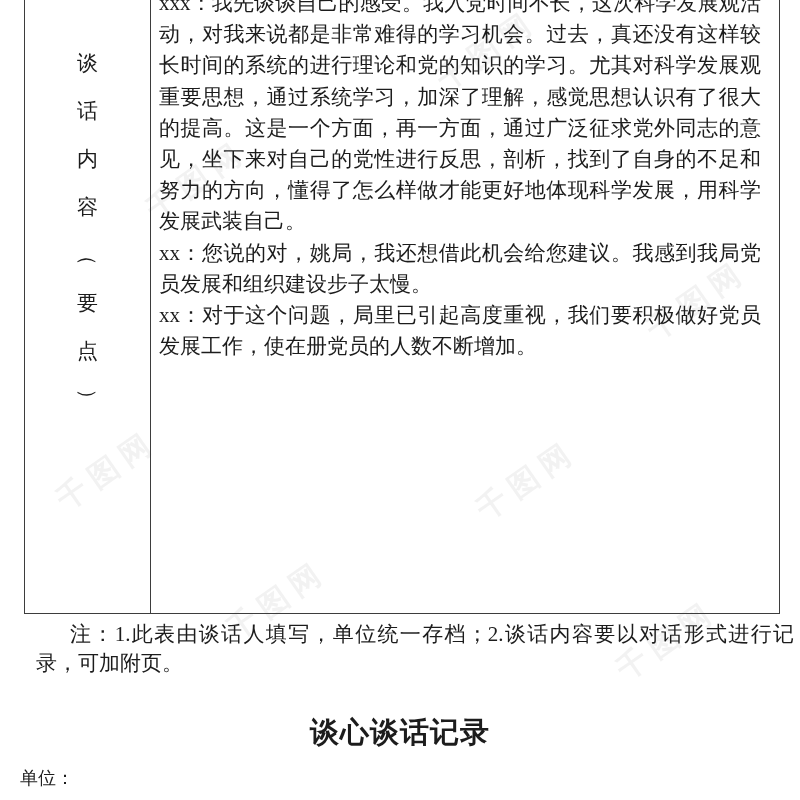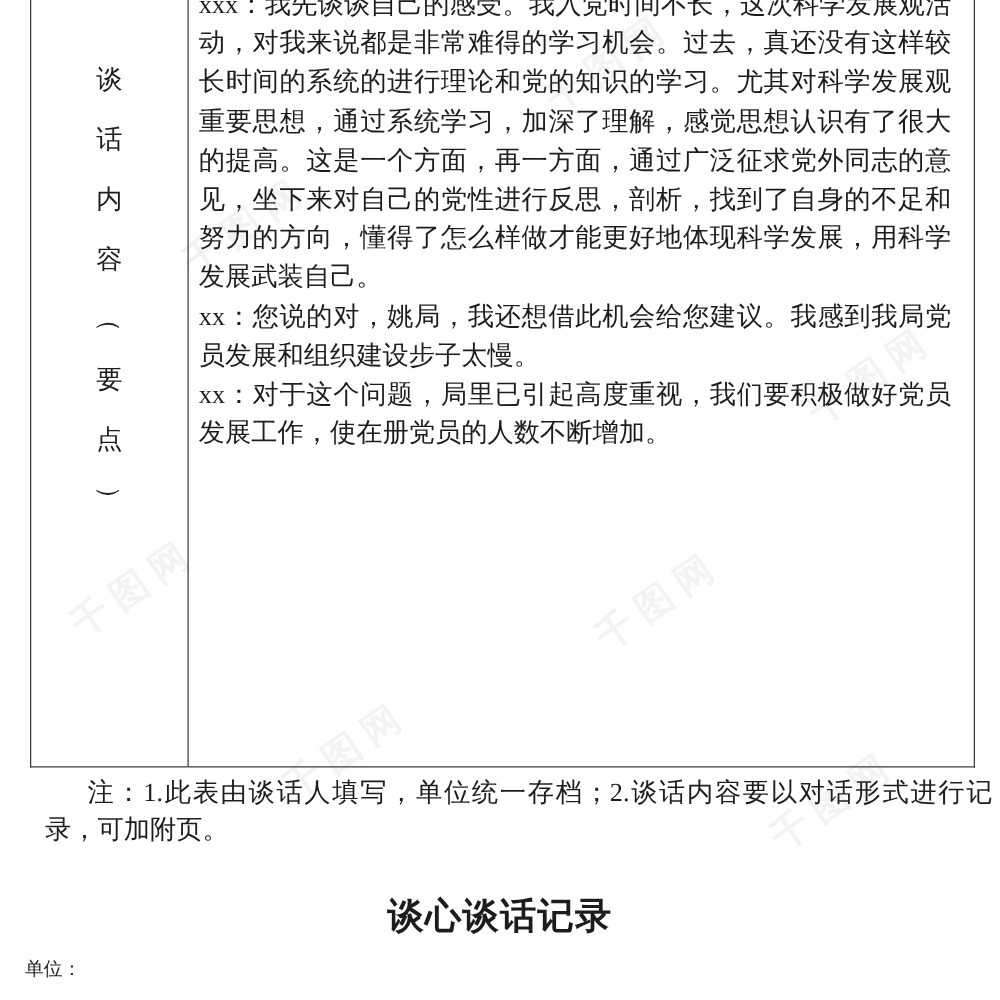--- a/index.html
+++ b/index.html
@@ -90,21 +90,21 @@
     width: 100%;
     text-align: center;
     font-size: 29px;
     font-weight: bold;
     letter-spacing: 1px;
   }
 
   .unit-line {
     position: absolute;
     left: 20px; top: 766px;
-    font-size: 15px;
+    font-size: 18px;
     font-family: Liberation Serif, serif;
   }
 </style>
 </head>
 <body>
 
 <div class="page">
 
   <div id="watermarks">
       <div class="wm" style="left: 140px; top: 160px;">千图网</div>

